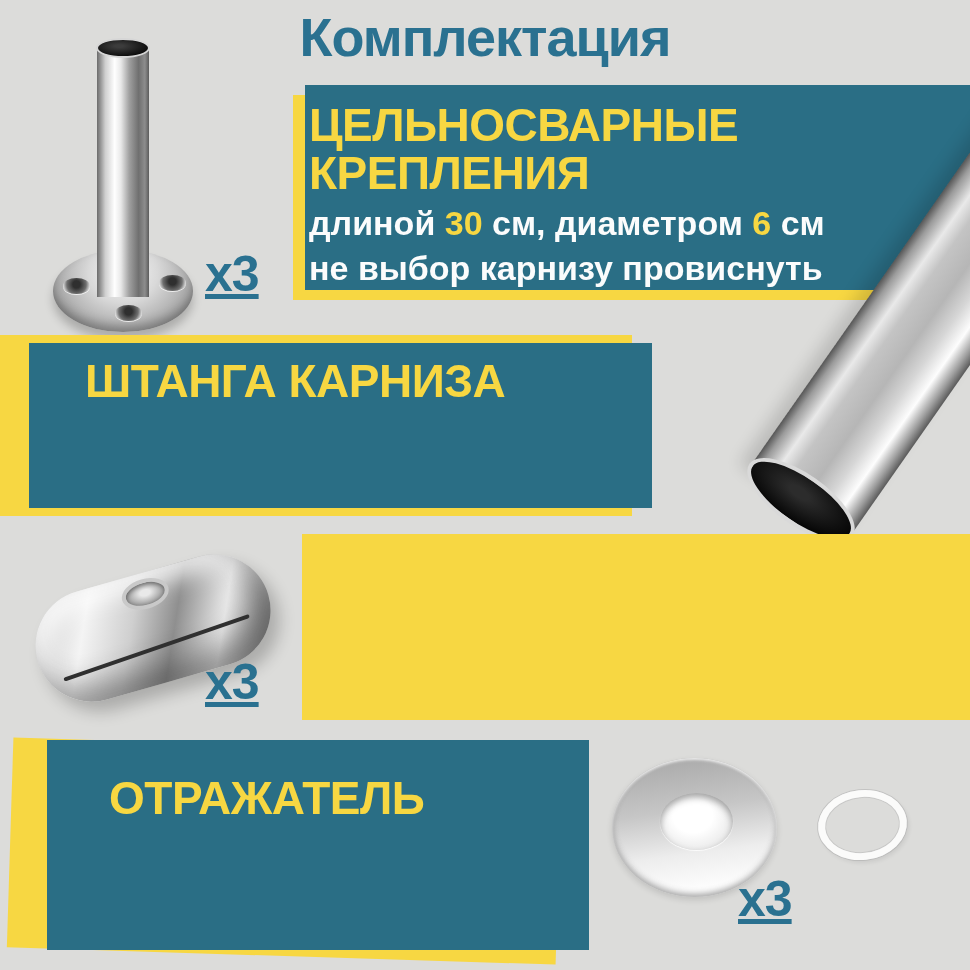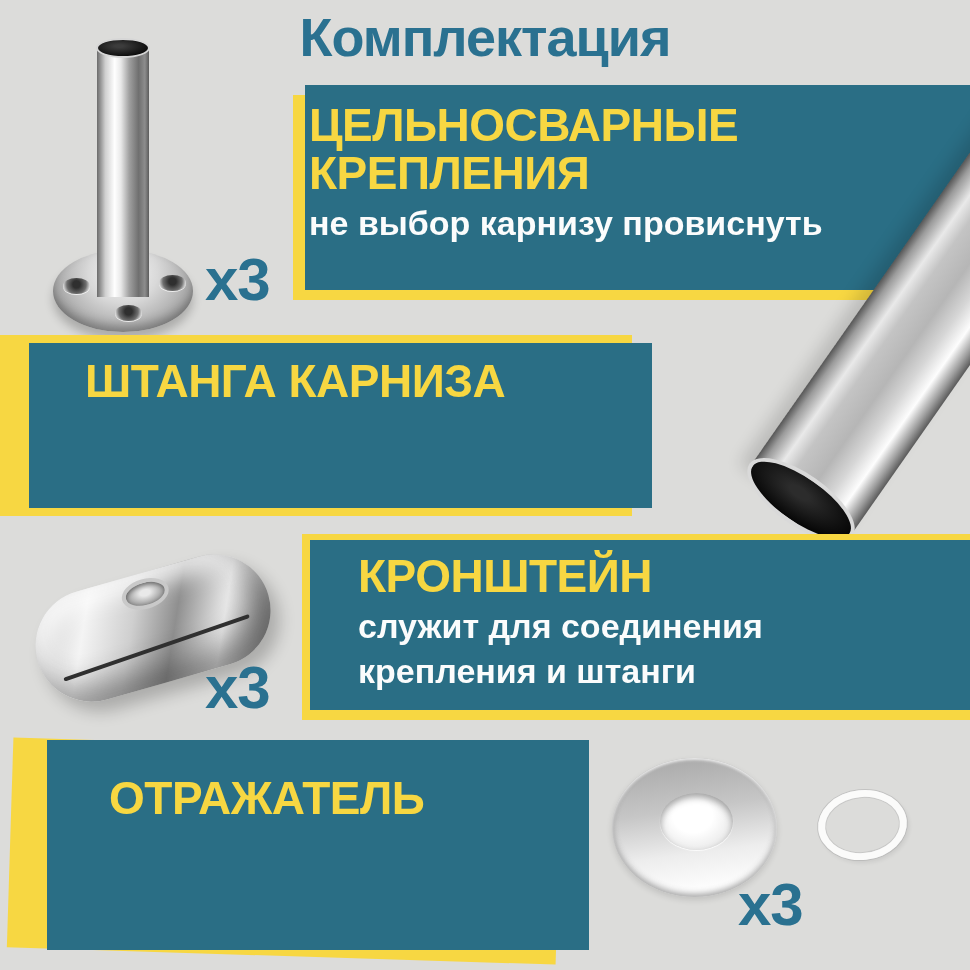--- a/index.html
+++ b/index.html
@@ -43,22 +43,22 @@
   .p2{left:0;top:343px;width:623px;height:165px;padding:14px 0 0 56px;margin-left:29px;}
 
   .s3{left:302px;top:534px;width:668px;height:186px;}
   .p3{left:310px;top:540px;width:660px;height:170px;padding:12px 0 0 48px;}
 
   .s4{left:10px;top:746px;width:549px;height:210px;transform:rotate(1.8deg);}
   .p4{left:0;top:740px;width:542px;height:210px;padding:34px 0 0 62px;margin-left:47px;}
 
   
   .count{
-    position:absolute;font-size:60px;font-weight:bold;
-    color:var(--teal-text);letter-spacing:-1px;
+    position:absolute;font-size:50px;font-weight:bold;
+    color:var(--teal-text);letter-spacing:-1px;text-decoration:underline;
   }
   .count-1{left:205px;top:245px;}
   .count-2{left:205px;top:653px;}
   .count-3{left:738px;top:870px;}
 
   
   .mount{position:absolute;left:25px;top:35px;width:200px;height:315px;}
   .m-base{
     position:absolute;left:28px;top:215px;width:140px;height:82px;
     border-radius:50%;
@@ -154,45 +154,37 @@
   </div>
   <div class="count count-1">x3</div>
 
   <div class="shadow s1"></div>
   <div class="panel p1">
     <h2>
       <span>ЦЕЛЬНОСВАРНЫЕ</span>
       <span>КРЕПЛЕНИЯ</span>
     </h2>
     <p>
+      <span class="line"><span>длиной </span><span class="hl">30</span><span> см, диаметром </span><span class="hl">6</span><span> см</span></span>
       <span class="line">не выбор карнизу провиснуть</span>
     </p>
   </div>
 
   <div class="shadow s2"></div>
   <div class="panel p2">
     <h2>
       <span>ШТАНГА КАРНИЗА</span>
     </h2>
   </div>
 
   <div class="rod">
     <div class="rod-end"></div>
   </div>
 
   <div class="shadow s3"></div>
-  <div class="panel p3">
-    <h2>
-      <span>КРОНШТЕЙН</span>
-    </h2>
-    <p>
-      <span class="line">служит для соединения</span>
-      <span class="line">крепления и штанги</span>
-    </p>
-  </div>
 
   <div class="bracket">
     <div class="b-body">
       <div class="b-hole"></div>
       <div class="b-slot"></div>
     </div>
   </div>
   <div class="count count-2">x3</div>
 
   <div class="shadow s4"></div>

